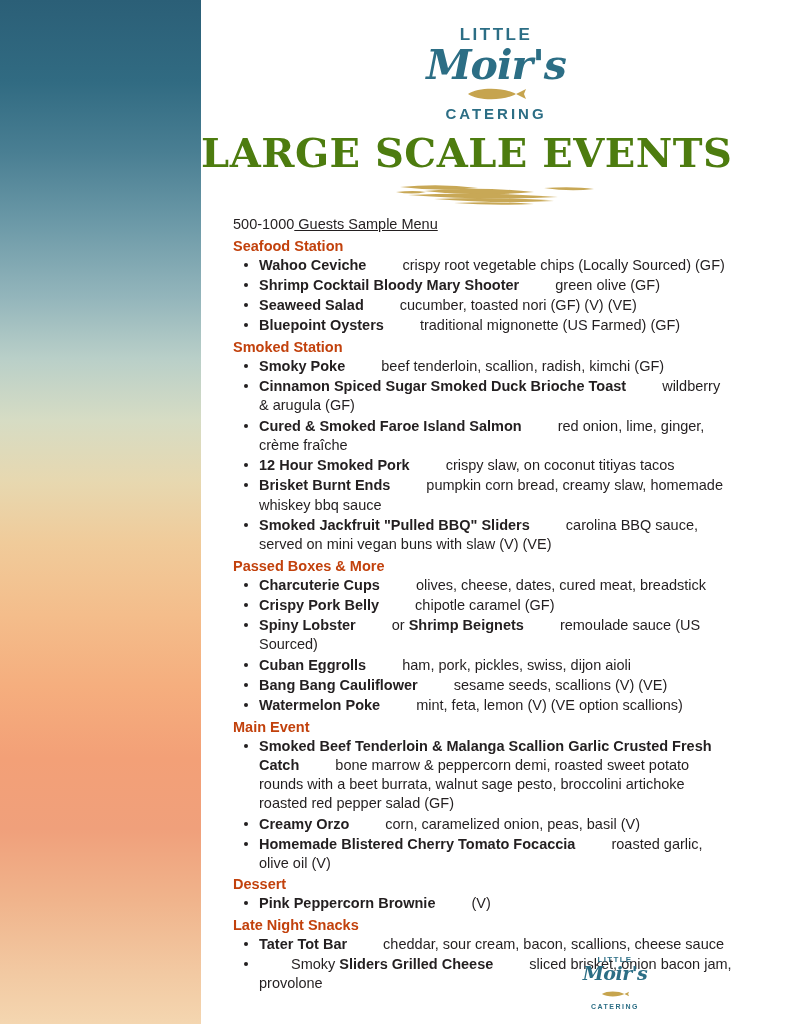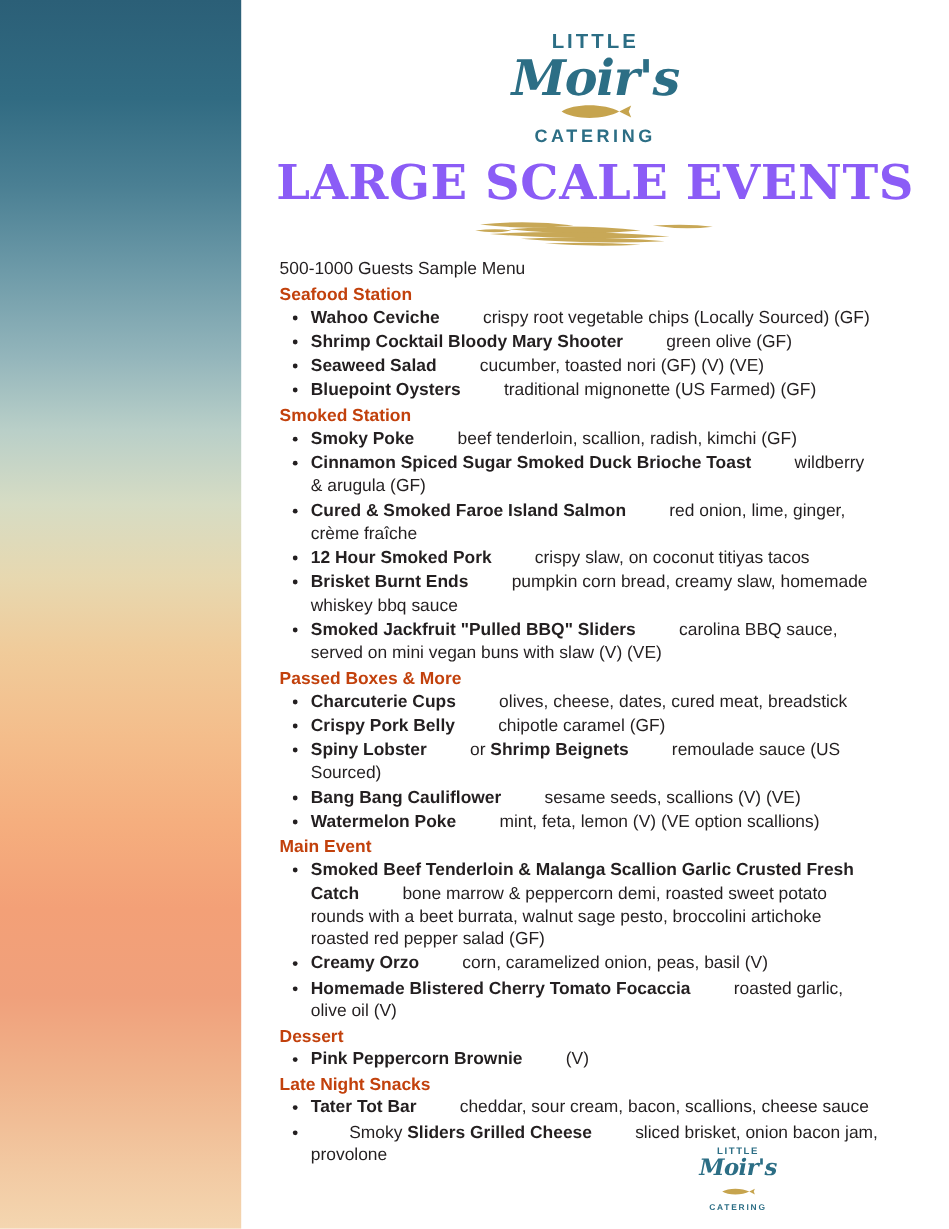--- a/index.html
+++ b/index.html
@@ -94,26 +94,26 @@
     font-family: "Liberation Sans", sans-serif;
     font-weight: bold;
     font-size: 15px;
     letter-spacing: 3px;
     color: #2c6e85;
     line-height: 1;
     margin-top: 1px;
   }
   
   .doc-title {
-    text-align: center;
+    text-align: left;
     font-family: "DejaVu Serif", serif;
     font-weight: bold;
     font-size: 40px;
     letter-spacing: 0.5px;
-    color: #8b5cf6;
+    color: #4d7c0f;
     margin-top: 8px;
     line-height: 1.1;
     text-transform: uppercase;
   }
   .divider-wrap {
     text-align: center;
     margin-top: 6px;
     height: 26px;
   }
   .divider {
@@ -128,20 +128,21 @@
     color: #231f20;
   }
   .subtitle {
     font-size: 14.5px;
     color: #231f20;
     margin-bottom: 1px;
     line-height: 1.35;
   }
   .subtitle .guests {
     font-weight: normal;
+    text-decoration: underline;
   }
   .station-head {
     font-size: 14.5px;
     font-weight: bold;
     color: #c2410c;
     margin-top: 1px;
     line-height: 1.38;
   }
   ul.items {
     list-style: none;
@@ -262,20 +263,21 @@
             <li><span class="it-name">Cured &amp; Smoked Faroe Island Salmon</span><span class="it-desc"> red onion, lime, ginger, crème fraîche</span></li>
             <li><span class="it-name">12 Hour Smoked Pork</span><span class="it-desc"> crispy slaw, on coconut titiyas tacos</span></li>
             <li><span class="it-name">Brisket Burnt Ends</span><span class="it-desc"> pumpkin corn bread, creamy slaw, homemade whiskey bbq sauce</span></li>
             <li><span class="it-name">Smoked Jackfruit "Pulled BBQ" Sliders</span><span class="it-desc"> carolina BBQ sauce, served on mini vegan buns with slaw (V) (VE)</span></li>
           </ul>
           <div class="station-head">Passed Boxes &amp; More</div>
           <ul class="items">
             <li><span class="it-name">Charcuterie Cups</span><span class="it-desc"> olives, cheese, dates, cured meat, breadstick</span></li>
             <li><span class="it-name">Crispy Pork Belly</span><span class="it-desc"> chipotle caramel (GF)</span></li>
             <li><span class="it-name">Spiny Lobster</span><span class="it-desc"> or </span><span class="it-name">Shrimp Beignets</span><span class="it-desc"> remoulade sauce (US Sourced)</span></li>
+            <li><span class="it-name">Cuban Eggrolls</span><span class="it-desc"> ham, pork, pickles, swiss, dijon aioli</span></li>
             <li><span class="it-name">Bang Bang Cauliflower</span><span class="it-desc"> sesame seeds, scallions (V) (VE)</span></li>
             <li><span class="it-name">Watermelon Poke</span><span class="it-desc"> mint, feta, lemon (V) (VE option scallions)</span></li>
           </ul>
           <div class="station-head">Main Event</div>
           <ul class="items">
             <li><span class="it-name">Smoked Beef Tenderloin &amp; Malanga Scallion Garlic Crusted Fresh Catch</span><span class="it-desc"> bone marrow &amp; peppercorn demi, roasted sweet potato rounds with a beet burrata, walnut sage pesto, broccolini artichoke roasted red pepper salad (GF)</span></li>
             <li><span class="it-name">Creamy Orzo</span><span class="it-desc"> corn, caramelized onion, peas, basil (V)</span></li>
             <li><span class="it-name">Homemade Blistered Cherry Tomato Focaccia</span><span class="it-desc"> roasted garlic, olive oil (V)</span></li>
           </ul>
           <div class="station-head">Dessert</div>

